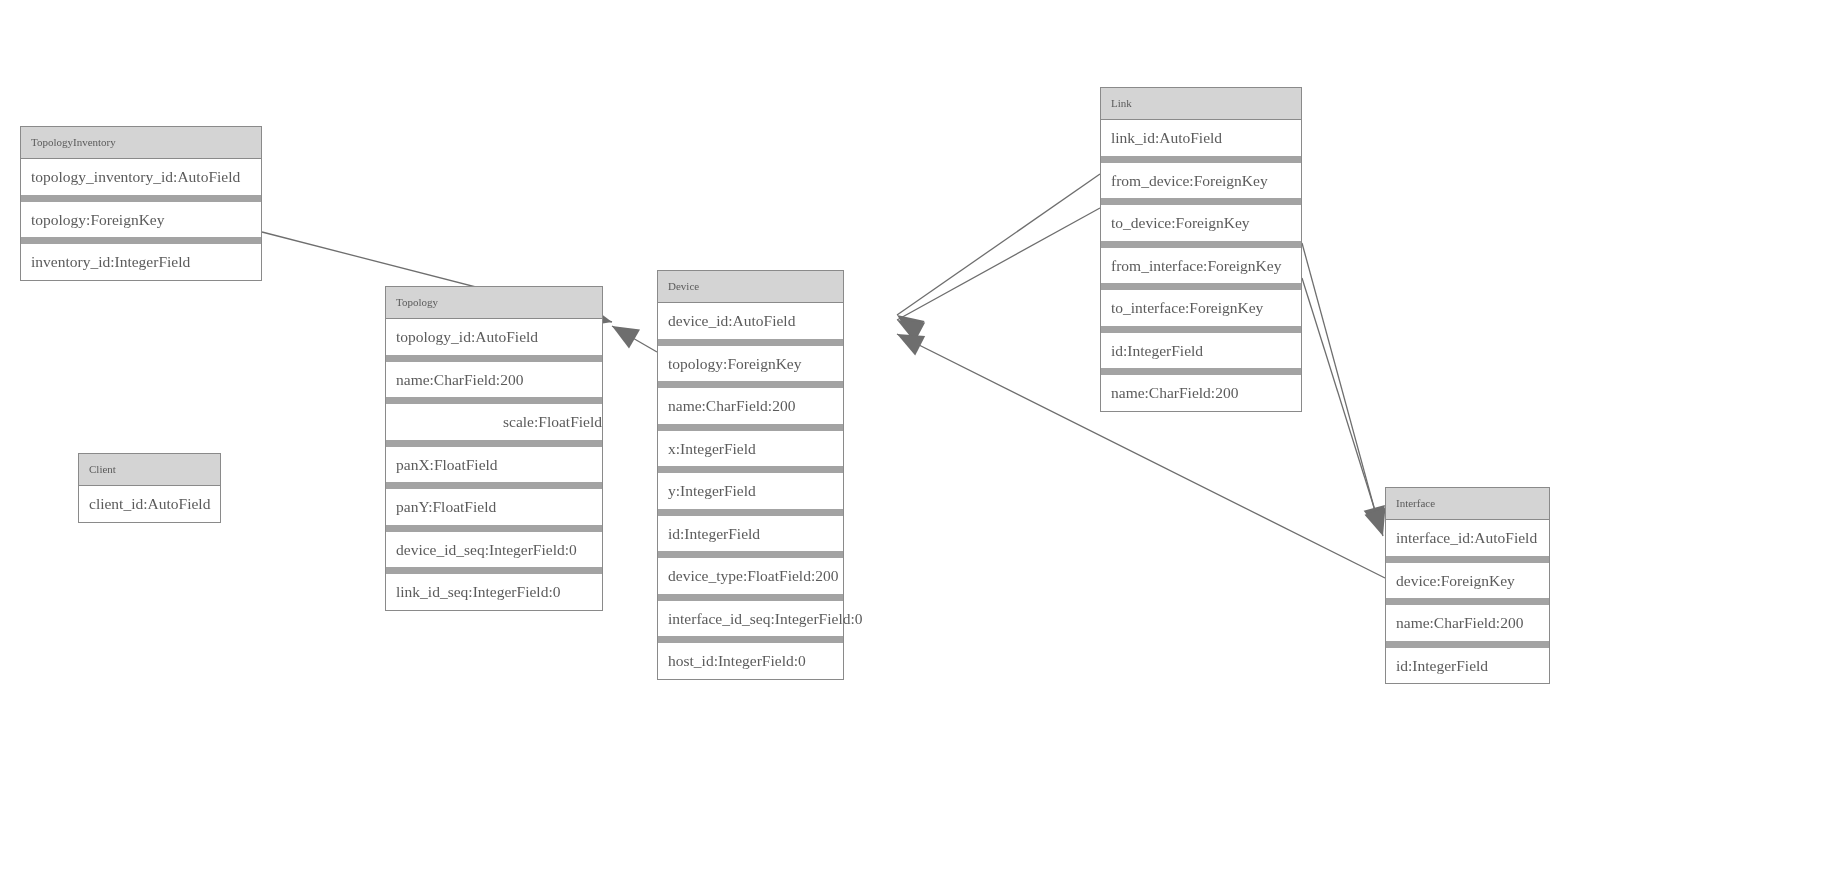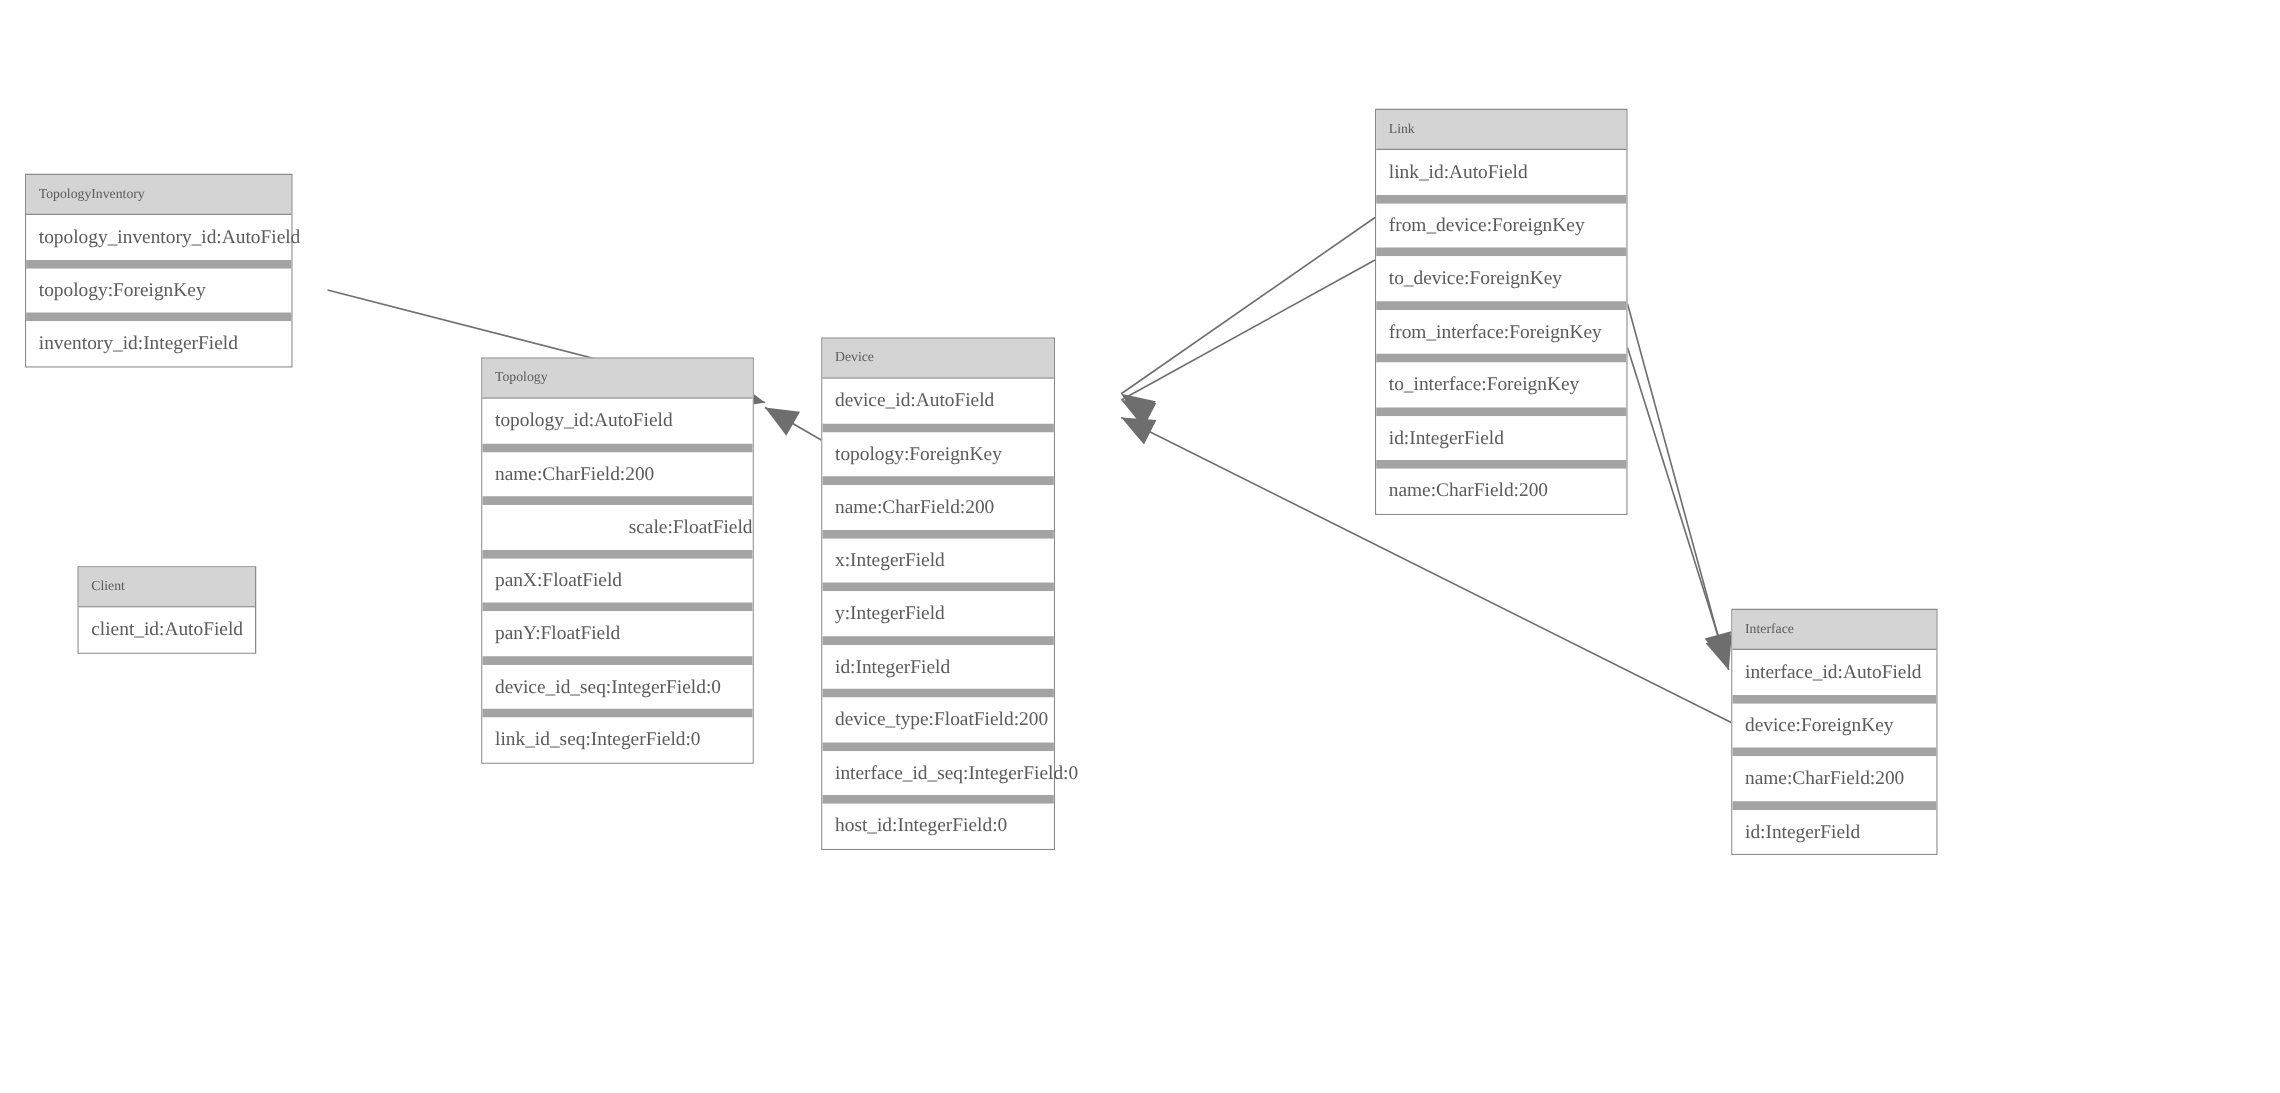--- a/index.html
+++ b/index.html
@@ -76,29 +76,29 @@
         <path d="M 1385,578 L 897,334" stroke="#6e6e6e" stroke-width="1.3" fill="none"></path>
         <polygon points="0,0 -26,-11 -26,11" fill="#6e6e6e" transform="translate(897,334) rotate(207)"></polygon>
         <path d="M 1302,243 L 1381,533" stroke="#6e6e6e" stroke-width="1.3" fill="none"></path>
         <polygon points="0,0 -26,-11 -26,11" fill="#6e6e6e" transform="translate(1381,533) rotate(75)"></polygon>
         <path d="M 1302,278 L 1383,536" stroke="#6e6e6e" stroke-width="1.3" fill="none"></path>
         <polygon points="0,0 -26,-11 -26,11" fill="#6e6e6e" transform="translate(1383,536) rotate(72)"></polygon>
       </g>
   </svg>
 
   <div id="entity-layer">
-      <div class="entity" style="left: 20px; top: 139px; width: 214px; border-color: rgb(138, 138, 138);">
+      <div class="entity" style="left: 20px; top: 126px; width: 242px; border-color: rgb(138, 138, 138);">
         <div class="entity-title" style="background: rgb(212, 212, 212); color: rgb(91, 91, 91); border-bottom-color: rgb(138, 138, 138);">TopologyInventory</div>
         <div class="entity-rows">
           <div class="entity-row" style="color: rgb(91, 91, 91);">topology_inventory_id:AutoField</div>
           <div class="entity-row" style="color: rgb(91, 91, 91);">topology:ForeignKey</div>
           <div class="entity-row" style="color: rgb(91, 91, 91);">inventory_id:IntegerField</div>
         </div>
       </div>
-      <div class="entity" style="left: 62px; top: 453px; width: 143px; border-color: rgb(138, 138, 138);">
+      <div class="entity" style="left: 78px; top: 453px; width: 143px; border-color: rgb(138, 138, 138);">
         <div class="entity-title" style="background: rgb(212, 212, 212); color: rgb(91, 91, 91); border-bottom-color: rgb(138, 138, 138);">Client</div>
         <div class="entity-rows">
           <div class="entity-row" style="color: rgb(91, 91, 91);">client_id:AutoField</div>
         </div>
       </div>
       <div class="entity" style="left: 385px; top: 286px; width: 218px; border-color: rgb(138, 138, 138);">
         <div class="entity-title" style="background: rgb(212, 212, 212); color: rgb(91, 91, 91); border-bottom-color: rgb(138, 138, 138);">Topology</div>
         <div class="entity-rows">
           <div class="entity-row" style="color: rgb(91, 91, 91);">topology_id:AutoField</div>
           <div class="entity-row" style="color: rgb(91, 91, 91);">name:CharField:200</div>

